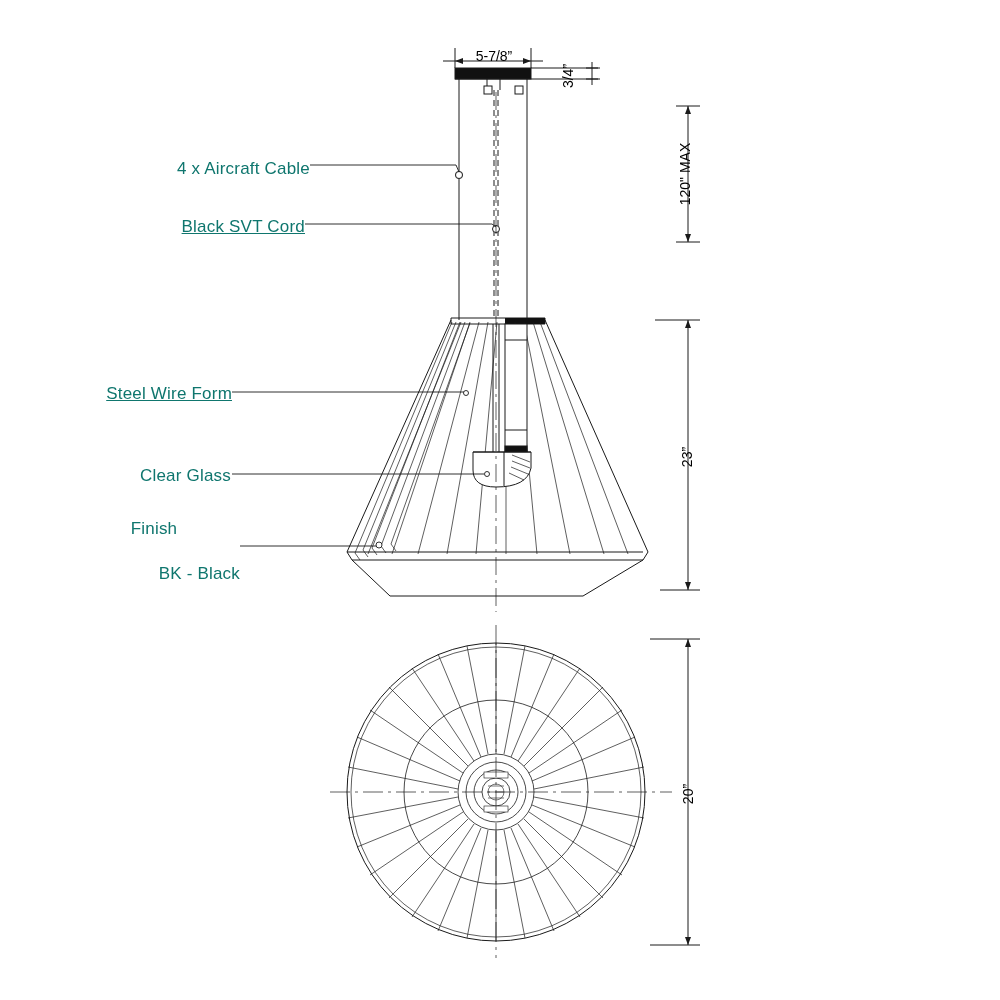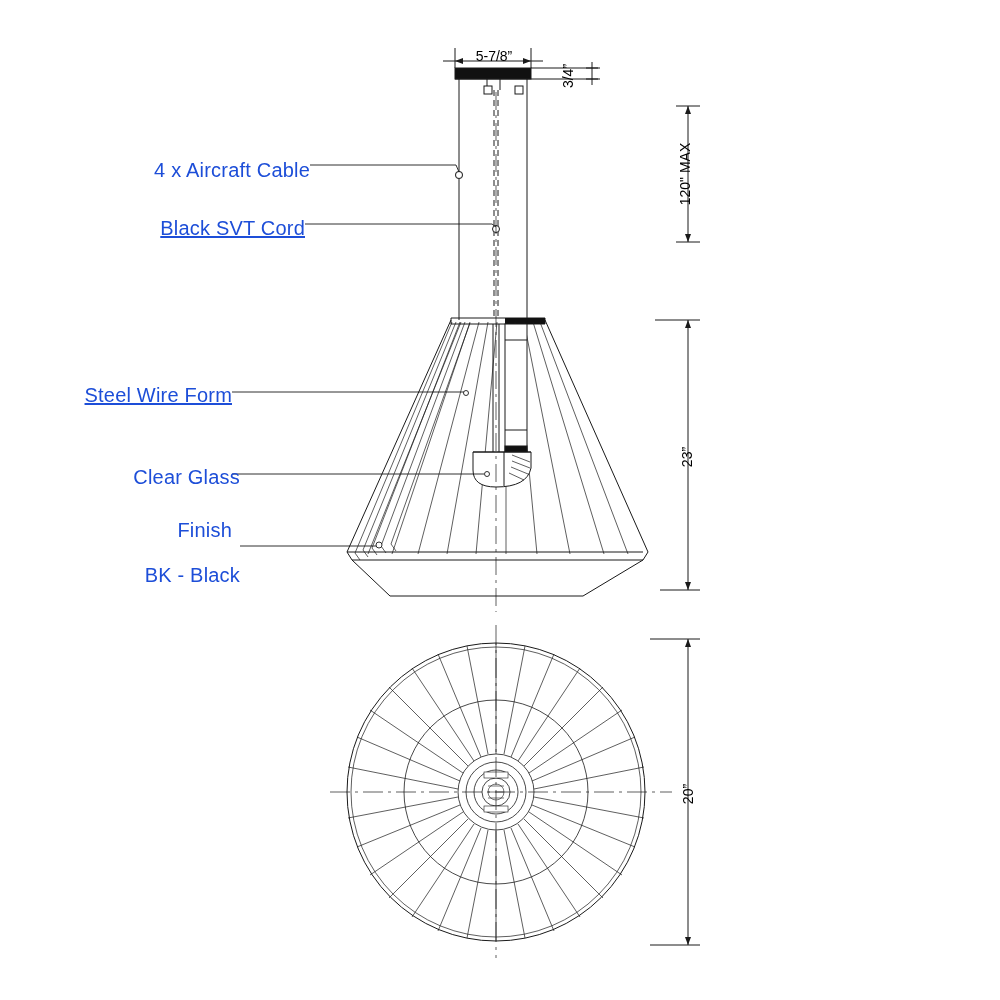--- a/index.html
+++ b/index.html
@@ -21,23 +21,23 @@
   }
   svg.drawing {
     position: absolute;
     left: 0;
     top: 0;
     width: 1000px;
     height: 1000px;
   }
   .label {
     position: absolute;
-    font-size: 20px;
+    font-size: 17px;
     letter-spacing: 0.2px;
-    color: #1d4ed8;
+    color: #0f766e;
     white-space: nowrap;
   }
   .label.right {
     text-align: right;
   }
   .dim {
     position: absolute;
     font-size: 14px;
     color: #000;
     white-space: nowrap;
@@ -249,23 +249,23 @@
       </g>
     </g>
   </svg>
 
   <div class="label right" style="left:118px; top:159px; width:192px;">4 x Aircraft Cable</div>
 
   <div class="label right" style="left:118px; top:217px; width:187px;text-decoration:underline;">Black SVT Cord</div>
 
   <div class="label right" style="left:60px; top:384px; width:172px;text-decoration:underline;">Steel Wire Form</div>
 
-  <div class="label right" style="left:88px; top:466px; width:152px;">Clear Glass</div>
-
-  <div class="label right" style="left:92px; top:519px; width:140px;">Finish</div>
+  <div class="label right" style="left:79px; top:466px; width:152px;">Clear Glass</div>
+
+  <div class="label right" style="left:84px; top:519px; width:140px;text-align:center;">Finish</div>
 
   <div class="label right" style="left:100px; top:564px; width:140px;">BK - Black</div>
 
   <div class="dim" style="left:458px; top:48px; width:72px; text-align:center;">5-7/8”</div>
 
   <div class="dim vert" style="left:544px; top:68px; width:48px; text-align:center;">3/4”</div>
 
   <div class="dim vert" style="left:637px; top:166px; width:96px; text-align:center;">120" MAX</div>
 
   <div class="dim vert" style="left:659px; top:449px; width:56px; text-align:center;">23”</div>

